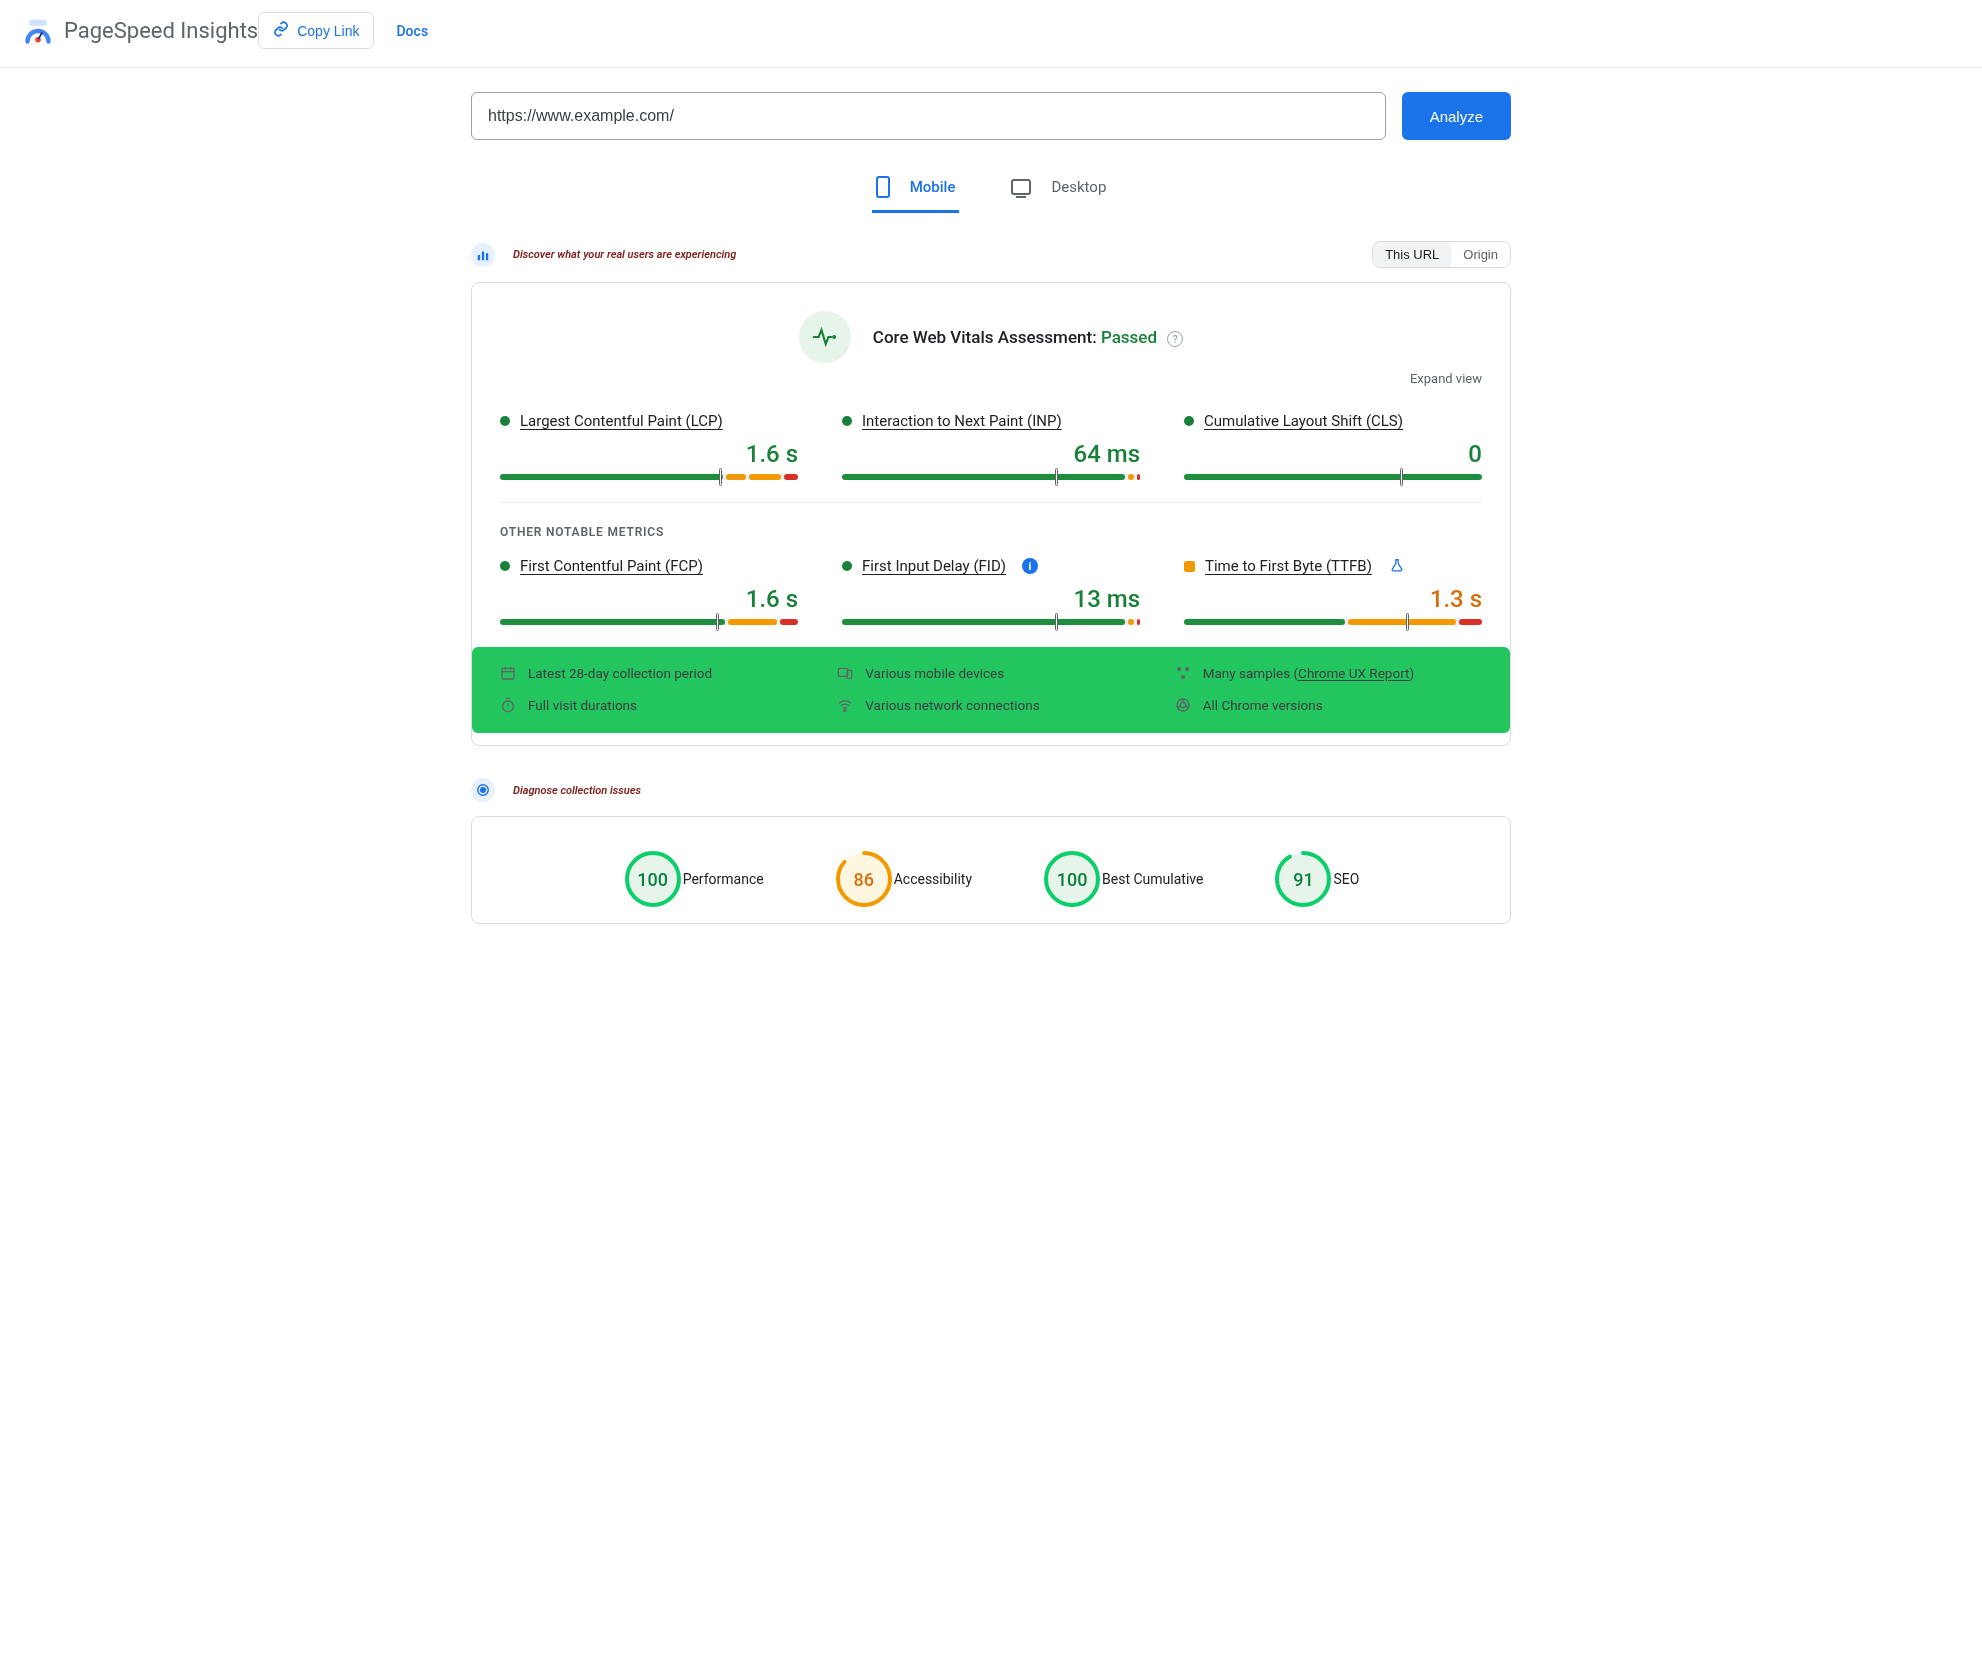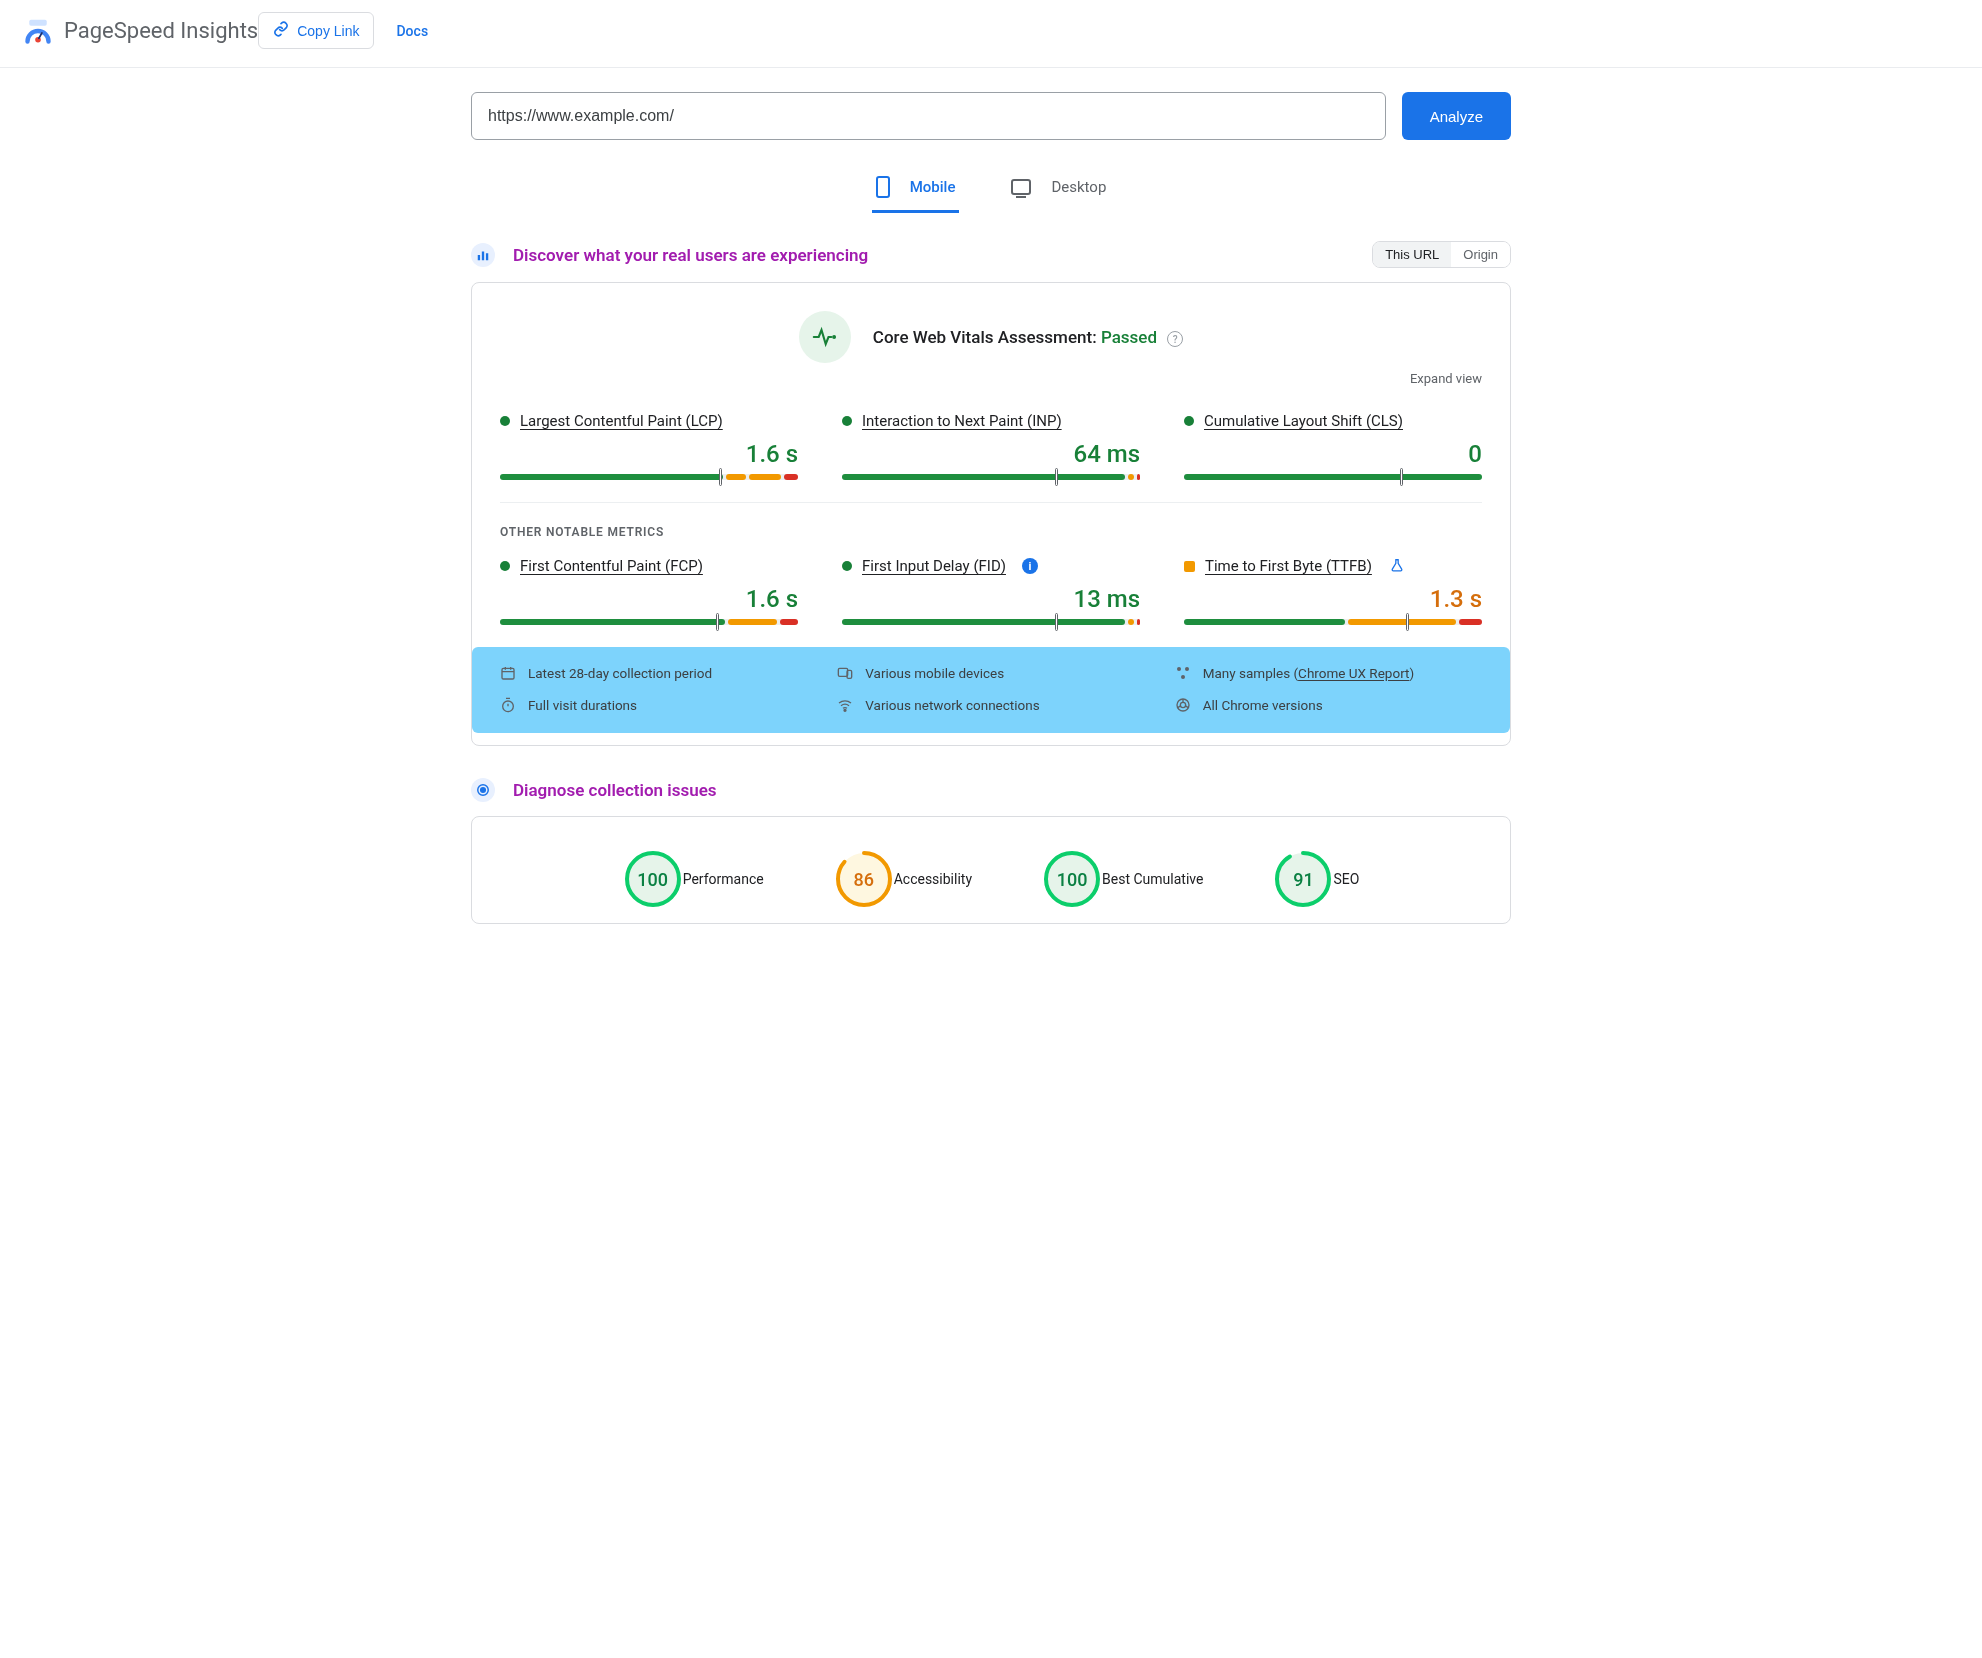--- a/index.html
+++ b/index.html
@@ -45,21 +45,21 @@
   .tab .dev-icon { width: 20px; height: 16px; border: 2px solid currentColor; border-radius: 3px; position: relative; }
   .tab .dev-icon.mobile { width: 14px; height: 22px; }
   .tab .dev-icon.desktop::after { content:""; position:absolute; bottom:-5px; left:3px; right:3px; height:2px; background: currentColor; }
   .section-row { display:flex; align-items:center; justify-content:space-between; margin-bottom: 14px; }
   .section-left { display:flex; align-items:center; gap:18px; }
   .section-icon {
     width: 24px; height: 24px; border-radius: 50%;
     background: #e8f0fe; display:flex; align-items:center; justify-content:center;
     color:#1a73e8; font-size:12px;
   }
-  .section-title { font-size: 17px; font-weight: 600; color:#a21caf; }
+  .section-title { font-size: 11px; font-weight: 600; color:#7f1d1d;font-style:italic; }
   .segbtn {
     display:inline-flex; border:1px solid #dadce0; border-radius:8px; overflow:hidden;
   }
   .segbtn button {
     background:#fff; border:none; padding:5px 12px; font-size:13px; color:#5f6368; cursor:pointer;
   }
   .segbtn button.active { background:#f1f3f4; color:#202124; font-weight:500; }
   .card {
     border:1px solid #dadce0; border-radius:8px; padding: 28px 28px 12px; margin-bottom: 32px;
   }
@@ -107,21 +107,21 @@
   }
   .info-dot {
     display:inline-flex; width:16px; height:16px; border-radius:50%;
     background:#1a73e8; color:#fff; font-size:11px; align-items:center;
     justify-content:center; font-weight:700; margin-left:6px;
   }
   .flask {
     display:inline-block; margin-left:8px; color:#1a73e8; font-weight:700;
   }
   .meta-box {
-    background:#7dd3fc; border-radius:6px; margin: 0 -28px;
+    background:#22c55e; border-radius:6px; margin: 0 -28px;
     padding: 18px 28px 20px;
     display:grid; grid-template-columns: repeat(3, 1fr); gap: 16px 30px;
     color:#3c4043; font-size:13.5px;
   }
   .meta-item { display:flex; align-items:center; gap:12px;}
   .mi-ico { width:16px; height:16px; position:relative; flex:none; color:#5f6368;}
   .meta-item a { color:#3c4043; text-decoration:underline; text-underline-offset:2px;}
   .diag-card {
     border:1px solid #dadce0; border-radius:8px; padding: 32px 28px 14px;
   }

